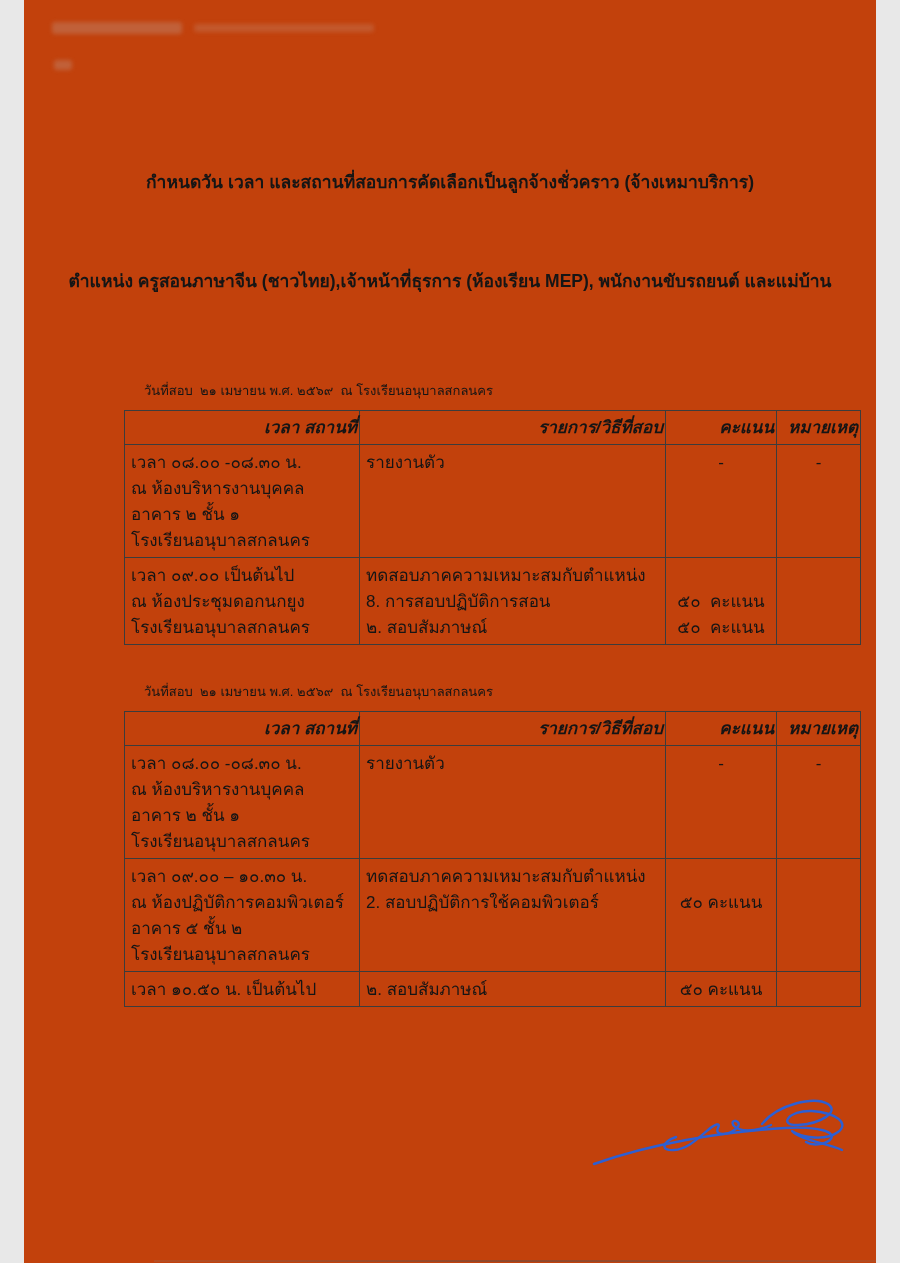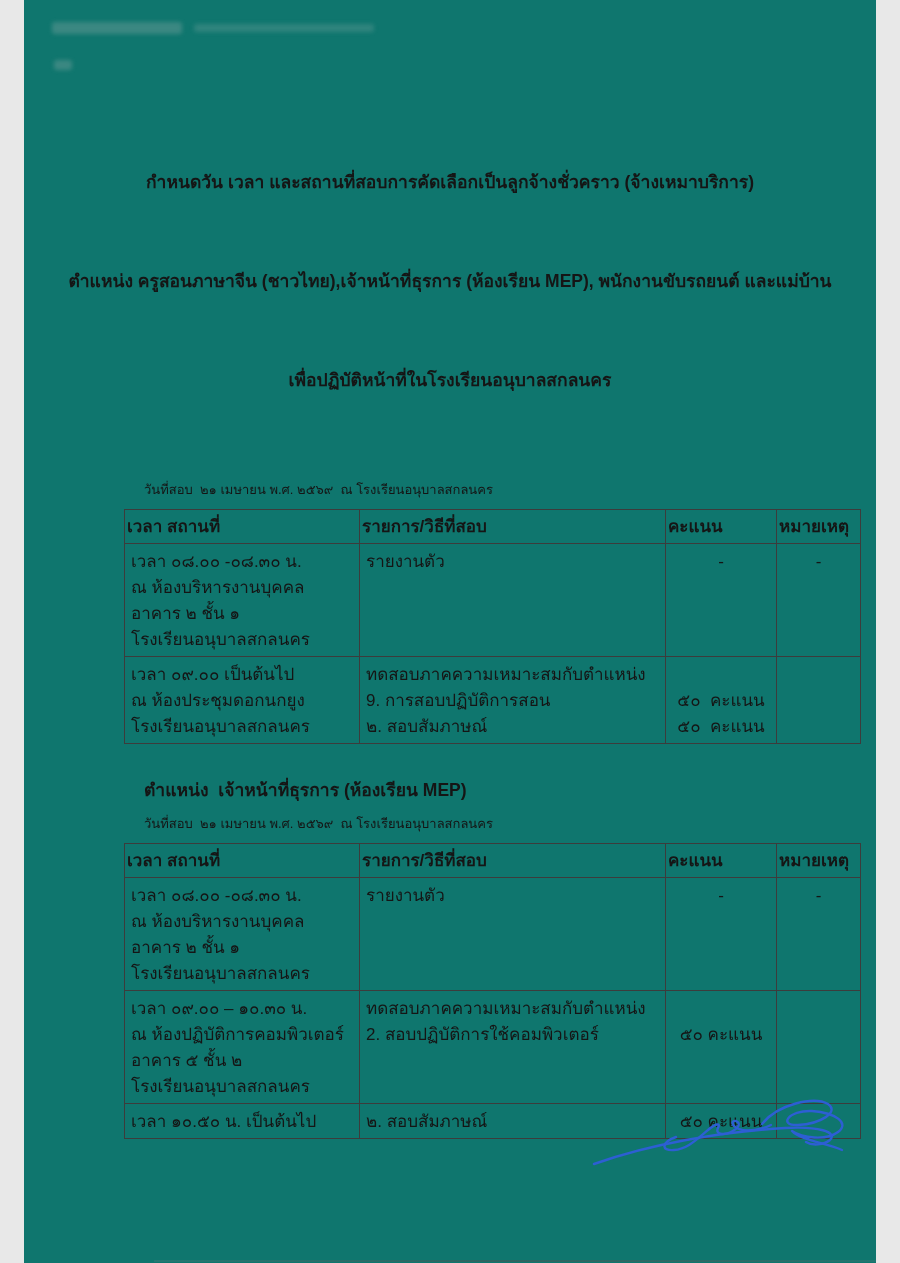--- a/index.html
+++ b/index.html
@@ -1,20 +1,20 @@
 <!DOCTYPE html>
 <html><head>
 <meta charset="utf-8">
 <style>
   html,body { margin:0; padding:0; background:#e8e8e8; }
   .page {
     position:relative;
     width:852px; height:1263px;
     margin:0 auto;
-    background:#0f766e;
+    background:#c2410c;
     overflow:hidden;
     font-family:"Liberation Sans","DejaVu Sans",sans-serif;
     color:#151515;
   }
   .title-block {
     padding-top:100px;
     text-align:center;
     font-weight:bold;
     font-size:17.5px;
     line-height:33px;
@@ -43,22 +43,23 @@
     margin-top:3px;
   }
   table.schedule th, table.schedule td {
     border:1.5px solid #3c3c3c;
     font-size:17px;
   }
   table.schedule th {
     font-weight:bold;
     padding:3px 2px;
     line-height:27px;
-    text-align:left;
-    white-space:pre-wrap;
+    text-align:right;
+    white-space:pre-wrap;
+    font-style:italic;
   }
   table.schedule td { vertical-align:top; padding:5px 6px 3px 6px; }
   td.c-time   { padding-left:12px; }
   td.c-items  { padding-left:24px;margin-left:40px; }
   td.c-score  { text-align:center; padding-left:2px; padding-right:2px; }
   td.c-note   { text-align:center; }
   .cell-line {
     min-height:26px;
     line-height:26px;
     white-space:pre-wrap;
@@ -94,21 +95,20 @@
 
 <div class="page">
 
   <div class="scan-smudge smudge-1"></div>
   <div class="scan-smudge smudge-2"></div>
   <div class="scan-smudge smudge-3"></div>
 
   <div class="title-block">
     <div>กำหนดวัน เวลา และสถานที่สอบการคัดเลือกเป็นลูกจ้างชั่วคราว (จ้างเหมาบริการ)</div>
     <div>ตำแหน่ง ครูสอนภาษาจีน (ชาวไทย),เจ้าหน้าที่ธุรการ (ห้องเรียน MEP), พนักงานขับรถยนต์ และแม่บ้าน</div>
-    <div>เพื่อปฏิบัติหน้าที่ในโรงเรียนอนุบาลสกลนคร</div>
   </div>
 
   <div class="content" id="sections-root">
       <div class="section">
         <div class="section-subheading">วันที่สอบ  ๒๑ เมษายน พ.ศ. ๒๕๖๙  ณ โรงเรียนอนุบาลสกลนคร</div>
         <table class="schedule">
           <colgroup>
             <col style="width: 235px;">
             <col style="width: 306px;">
             <col style="width: 111px;">
@@ -141,35 +141,34 @@
               </td>
             </tr>
             <tr>
               <td class="c-time">
                 <div class="cell-line">เวลา ๐๙.๐๐ เป็นต้นไป</div>
                 <div class="cell-line">ณ ห้องประชุมดอกนกยูง</div>
                 <div class="cell-line">โรงเรียนอนุบาลสกลนคร</div>
               </td>
               <td class="c-items">
                 <div class="cell-line">ทดสอบภาคความเหมาะสมกับตำแหน่ง</div>
-                <div class="cell-line">9. การสอบปฏิบัติการสอน</div>
+                <div class="cell-line">8. การสอบปฏิบัติการสอน</div>
                 <div class="cell-line">๒. สอบสัมภาษณ์</div>
               </td>
               <td class="c-score">
                 <div class="cell-line"></div>
                 <div class="cell-line">๕๐  คะแนน</div>
                 <div class="cell-line">๕๐  คะแนน</div>
               </td>
               <td class="c-note"></td>
             </tr>
           </tbody>
         </table>
       </div>
       <div class="section">
-        <div class="section-heading">ตำแหน่ง  เจ้าหน้าที่ธุรการ (ห้องเรียน MEP)</div>
         <div class="section-subheading">วันที่สอบ  ๒๑ เมษายน พ.ศ. ๒๕๖๙  ณ โรงเรียนอนุบาลสกลนคร</div>
         <table class="schedule">
           <colgroup>
             <col style="width: 235px;">
             <col style="width: 306px;">
             <col style="width: 111px;">
             <col style="width: 84px;">
           </colgroup>
           <thead>
             <tr>

